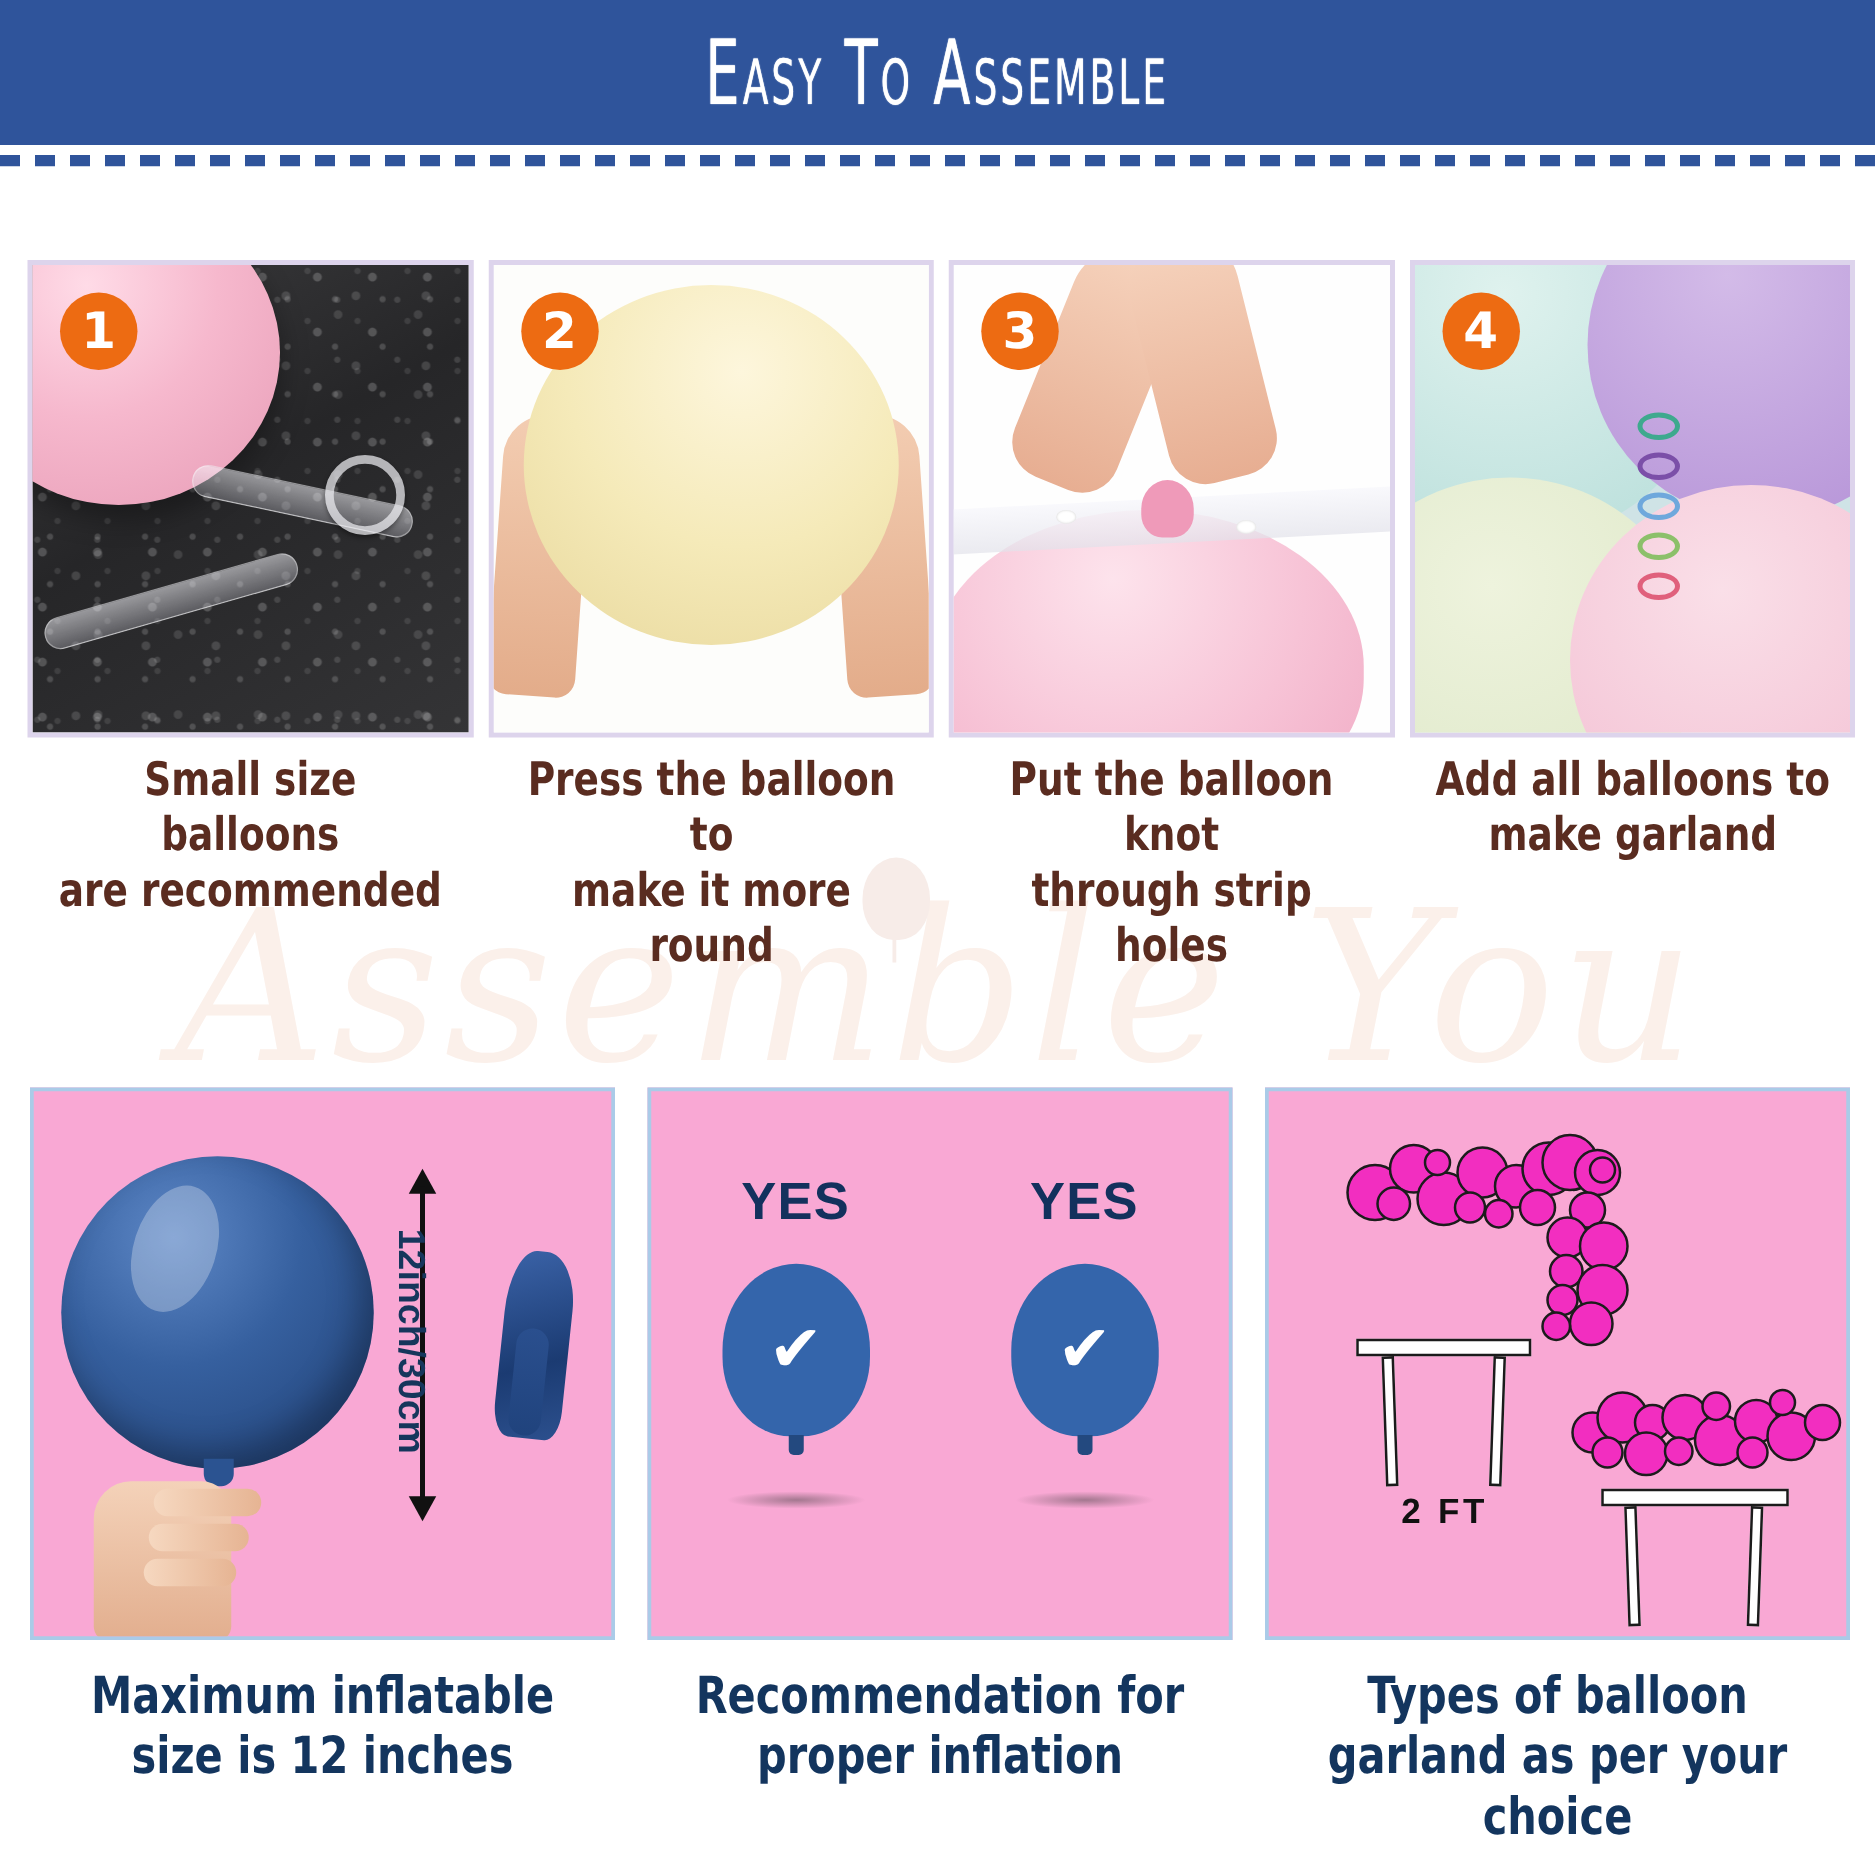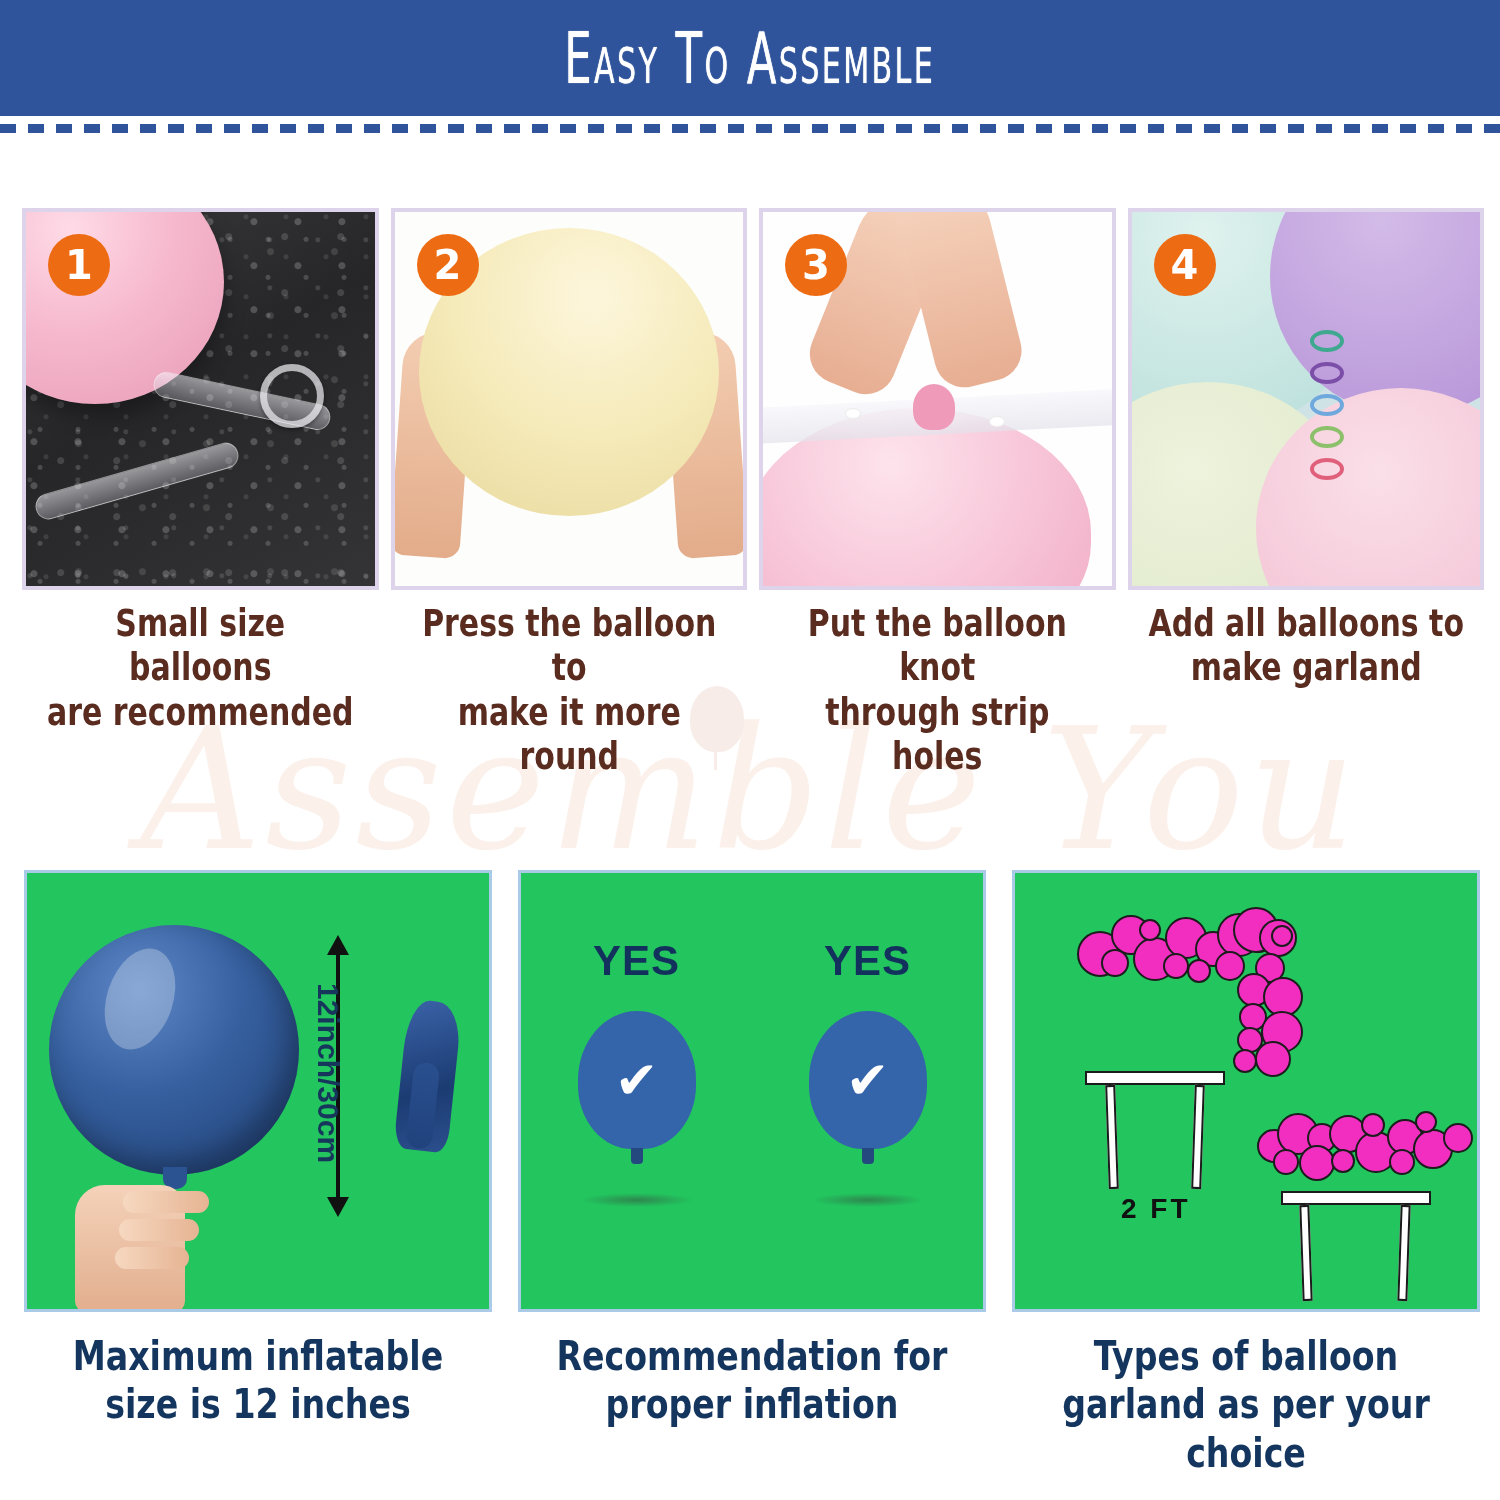--- a/index.html
+++ b/index.html
@@ -154,21 +154,21 @@
     content:""; position:absolute; left:24px; top:62px; width:3px; height:22px; background:#f7ece8;
   }
 
   
   .panels{
     position:absolute; left:24px; top:870px; width:1456px; height:442px;
     display:flex; gap:26px; z-index:2;
   }
   .panel{
     width:468px; height:442px;
-    border:3px solid #aacbe8; background:#22c55e;
+    border:3px solid #aacbe8; background:#f9a8d4;
     position:relative; overflow:hidden;
   }
 
   
   .blue-balloon{
     position:absolute; left:22px; top:52px; width:250px; height:250px; border-radius:50%;
     background:radial-gradient(circle at 36% 26%,#5d87c6 0%,#36609f 42%,#1f3f74 100%);
     box-shadow:inset -10px -14px 26px rgba(0,0,0,.28);
   }
   .blue-balloon:after{

